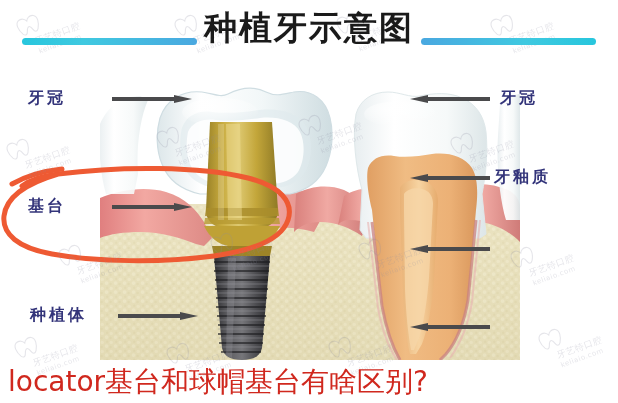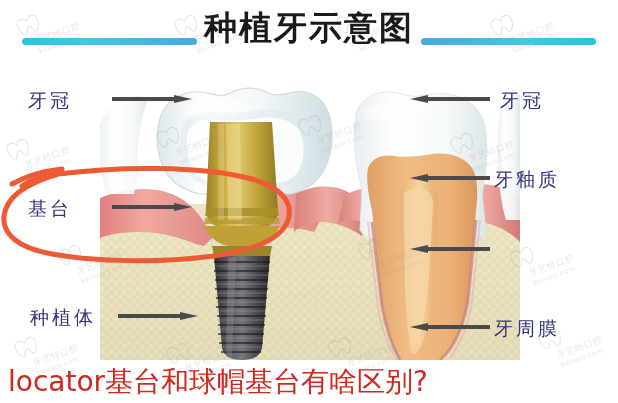--- a/index.html
+++ b/index.html
@@ -44,22 +44,22 @@
   .illus{
     position:absolute;
     left:100px;top:70px;
     width:420px;height:290px;
     z-index:5;
   }
 
   
   .lab{
     position:absolute;
-    font-size:19px;
-    font-weight:400;
+    font-size:16px;
+    font-weight:700;
     color:#33347a;
     letter-spacing:3px;
     white-space:nowrap;
     z-index:20;
     font-family:"DejaVu Sans","Liberation Sans",sans-serif;
   }
 
   
   .arrow{position:absolute;height:14px;z-index:20;}
 
@@ -328,21 +328,20 @@
 
   <div class="lab" style="left:494px;top:167px;text-align:center;">牙釉质</div>
   <svg class="arrow" style="left:406px;top:171px;width:84px;" viewBox="0 0 84 14">
     <path d="M84,5 H22 V3 L4,7 L22,11 V9 H84 Z" fill="#4a4a4c"></path>
   </svg>
 
   <svg class="arrow" style="left:406px;top:242px;width:84px;" viewBox="0 0 84 14">
     <path d="M84,5 H22 V3 L4,7 L22,11 V9 H84 Z" fill="#4a4a4c"></path>
   </svg>
 
-  <div class="lab" style="left:494px;top:316px;">牙周膜</div>
   <svg class="arrow" style="left:406px;top:320px;width:84px;" viewBox="0 0 84 14">
     <path d="M84,5 H22 V3 L4,7 L22,11 V9 H84 Z" fill="#4a4a4c"></path>
   </svg>
 
   <svg class="circle-anno" viewBox="0 0 300 110">
     <path d="M58,14 C120,6 200,6 248,18 C280,26 294,42 288,60
              C282,78 256,90 214,96 C160,103 96,102 52,94
              C18,88 2,74 4,56 C6,38 24,24 58,14 Z
              M58,14 C42,16 30,20 22,26" fill="none" stroke="#ee5a33" stroke-width="5" stroke-linecap="round" stroke-linejoin="round"></path>
     <path d="M12,24 C26,16 44,11 62,9" fill="none" stroke="#ee5a33" stroke-width="5" stroke-linecap="round"></path>

